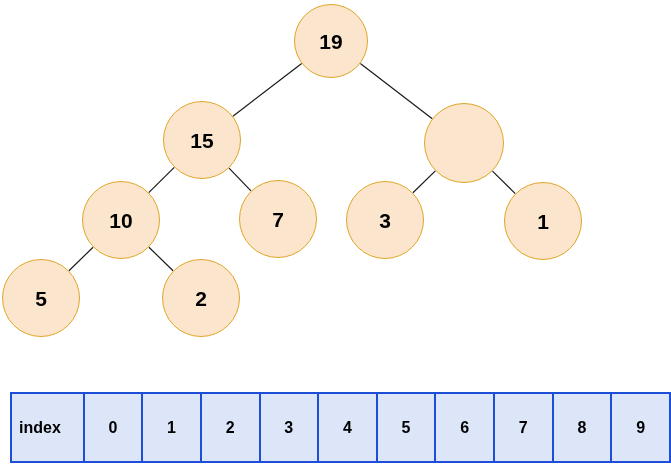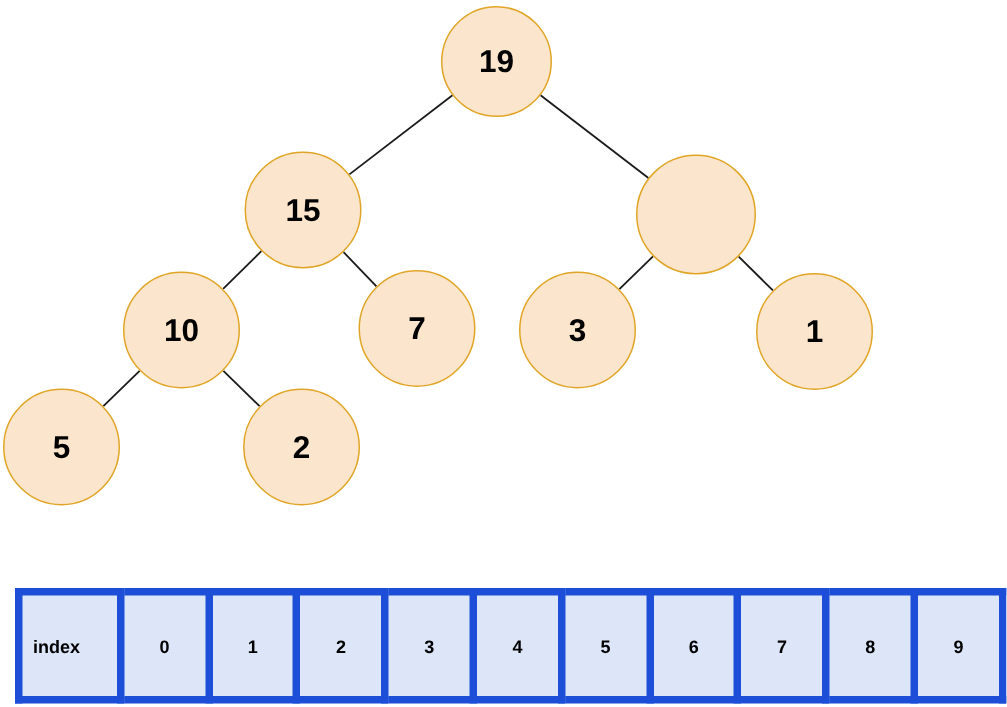--- a/index.html
+++ b/index.html
@@ -58,28 +58,28 @@
     left: 10px;
     top: 392px;
   }
 
   table.array-table {
     border-collapse: collapse;
     table-layout: fixed;
   }
 
   table.array-table td {
-    border: 5px solid #1d4ed8;
+    border: 2px solid #1d4ed8;
     background: #dce6f8;
     height: 35px;
     text-align: center;
     vertical-align: middle;
     font-family: "Liberation Sans", sans-serif;
     font-weight: bold;
-    font-size: 12px;
+    font-size: 16px;
     color: #000000;
     padding: 16px;
   }
 
   table.array-table td.row-header {
     width: 60px;
     text-align: left;
     padding-left: 7px;
   }
 

